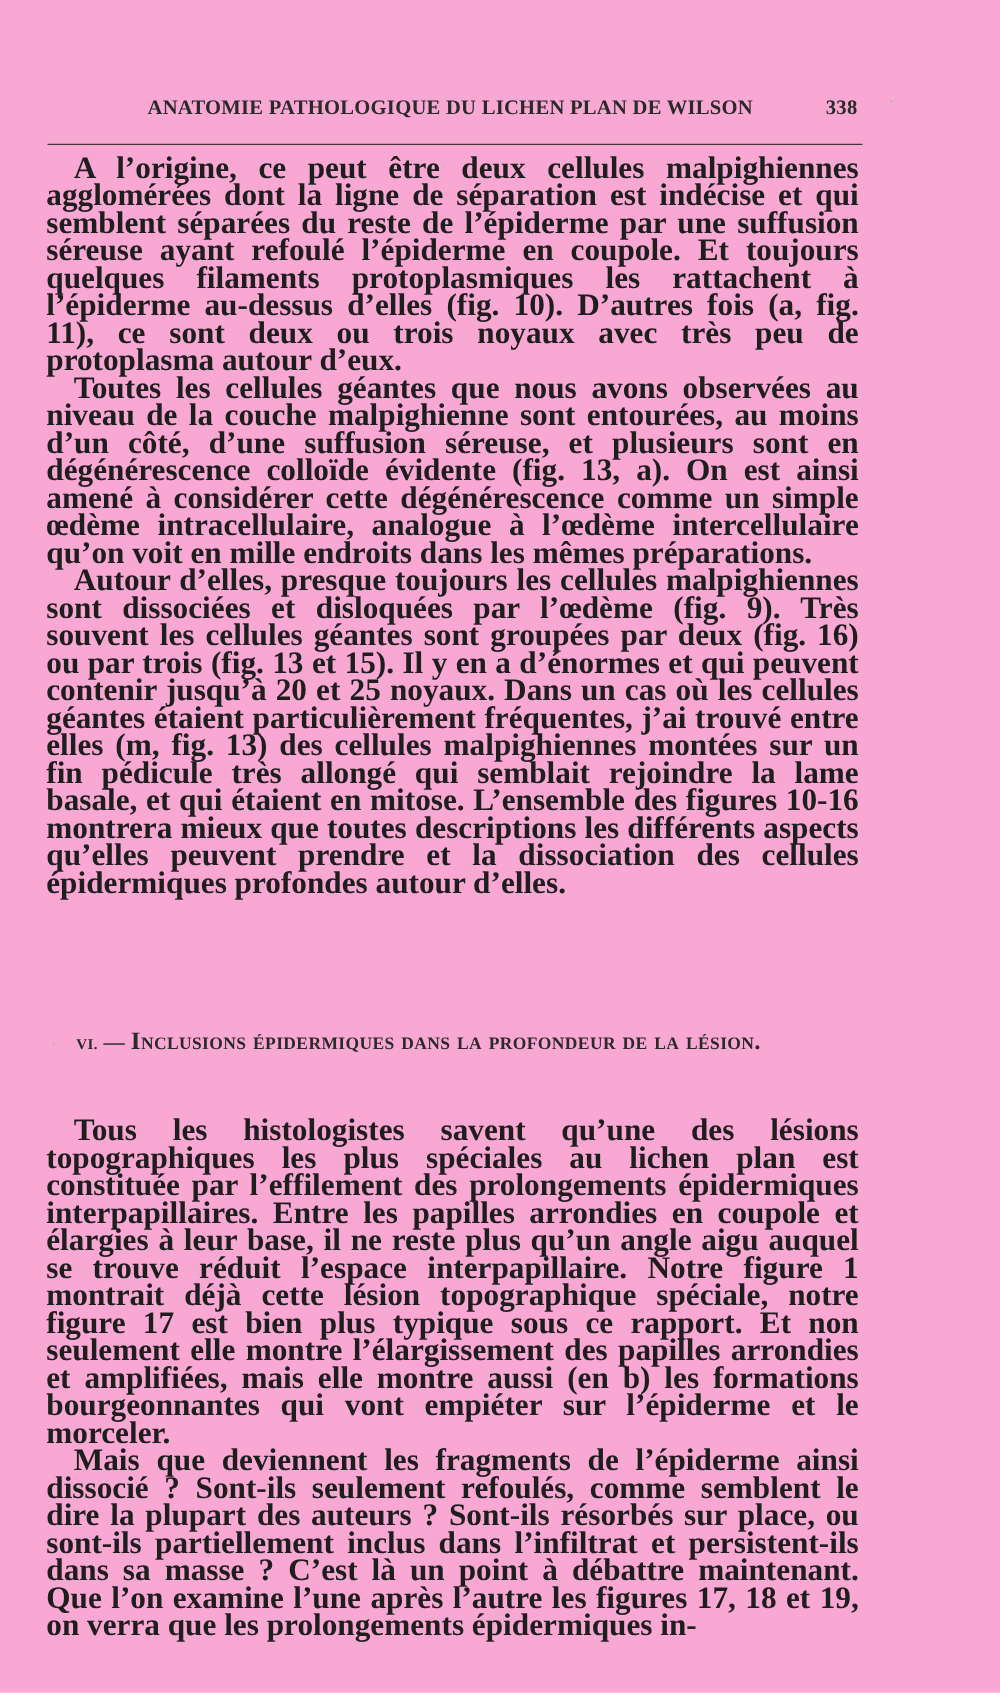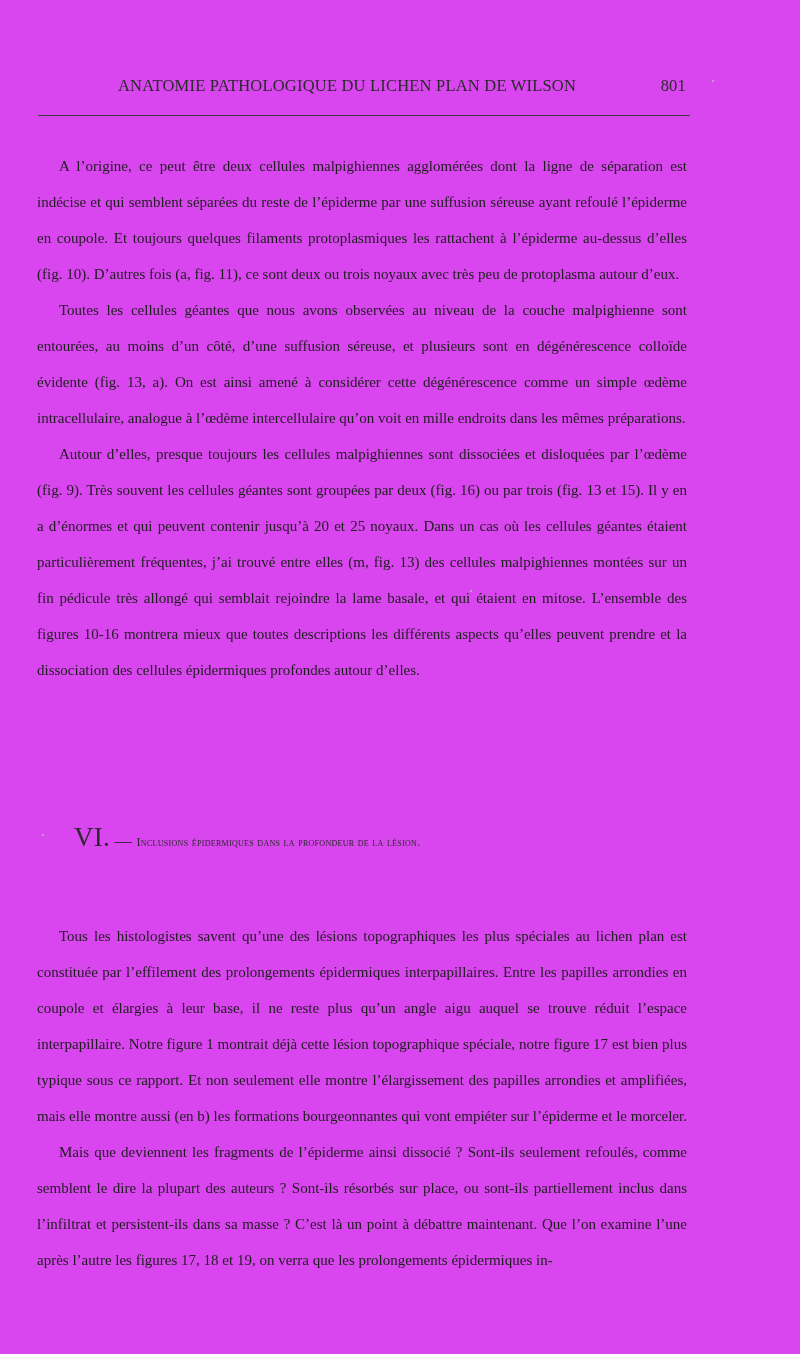--- a/index.html
+++ b/index.html
@@ -12,21 +12,22 @@
       height: 1354px;
       position: relative;
       overflow: hidden;
       font-family: "Liberation Serif", "DejaVu Serif", serif;
       color: #1e1e1e;
     }
     .page {
       position: absolute;
       left: 0; top: 0;
       width: 800px; height: 1354px;
-      background: #d946ef;
+      background: #f9a8d4;
+      font-weight: bold;
     }
     .running-head {
       position: absolute;
       left: 118px;
       top: 76px;
       width: 568px;
       height: 24px;
       font-size: 16.5px;
       letter-spacing: 0.2px;
       color: #2a2a2a;
@@ -47,66 +48,65 @@
       left: 38px;
       top: 115px;
       width: 652px;
       height: 0;
       border-top: 1.6px solid #3a3a3a;
     }
     .body-text {
       position: absolute;
       left: 37px;
       width: 650px;
-      font-size: 15px;
-      line-height: 36px;
+      font-size: 25px;
+      line-height: 22px;
       text-align: justify;
-      margin-top: 24px;
     }
     .body-text p {
       margin: 0;
       text-indent: 22px;
       text-align: justify;
       text-align-last: left;
     }
     .block1 { top: 124px; }
     .section-heading {
       position: absolute;
       left: 38px;
       top: 822px;
       width: 650px;
       font-size: 17px;
       letter-spacing: 0.3px;
       white-space: nowrap;
       color: #2a2a2a;
     }
     .section-heading .numeral {
-      font-size: 27px;
-      margin-left: 36px;
+      font-size: 12px;
+      margin-left: 23px;
     }
     .section-heading .sc {
       font-variant: small-caps;
-      font-size: 12px;
+      font-size: 20px;
     }
     .block2 { top: 894px; }
     .speck {
       position: absolute;
       width: 2px; height: 2px;
       border-radius: 50%;
       background: #b8b8b4;
     }
   </style>
 </head>
 <body>
 
 <div class="page">
 
   <div class="running-head">
     <span class="title">ANATOMIE PATHOLOGIQUE DU LICHEN PLAN DE WILSON</span>
-    <span class="folio">801</span>
+    <span class="folio">338</span>
   </div>
 
   <div class="head-rule"></div>
 
   <div class="body-text block1">
     <p>A l’origine, ce peut être deux cellules malpighiennes agglomérées dont la ligne de séparation est indécise et qui semblent séparées du reste de l’épiderme par une suffusion séreuse ayant refoulé l’épiderme en coupole. Et toujours quelques filaments protoplasmiques les rattachent à l’épiderme au-dessus d’elles (fig. 10). D’autres fois (a, fig. 11), ce sont deux ou trois noyaux avec très peu de protoplasma autour d’eux.</p>
     <p>Toutes les cellules géantes que nous avons observées au niveau de la couche malpighienne sont entourées, au moins d’un côté, d’une suffusion séreuse, et plusieurs sont en dégénérescence colloïde évidente (fig. 13, a). On est ainsi amené à considérer cette dégénérescence comme un simple œdème intracellulaire, analogue à l’œdème intercellulaire qu’on voit en mille endroits dans les mêmes préparations.</p>
     <p>Autour d’elles, presque toujours les cellules malpighiennes sont dissociées et disloquées par l’œdème (fig. 9). Très souvent les cellules géantes sont groupées par deux (fig. 16) ou par trois (fig. 13 et 15). Il y en a d’énormes et qui peuvent contenir jusqu’à 20 et 25 noyaux. Dans un cas où les cellules géantes étaient particulièrement fréquentes, j’ai trouvé entre elles (m, fig. 13) des cellules malpighiennes montées sur un fin pédicule très allongé qui semblait rejoindre la lame basale, et qui étaient en mitose. L’ensemble des figures 10-16 montrera mieux que toutes descriptions les différents aspects qu’elles peuvent prendre et la dissociation des cellules épidermiques profondes autour d’elles.</p>
   </div>
 

